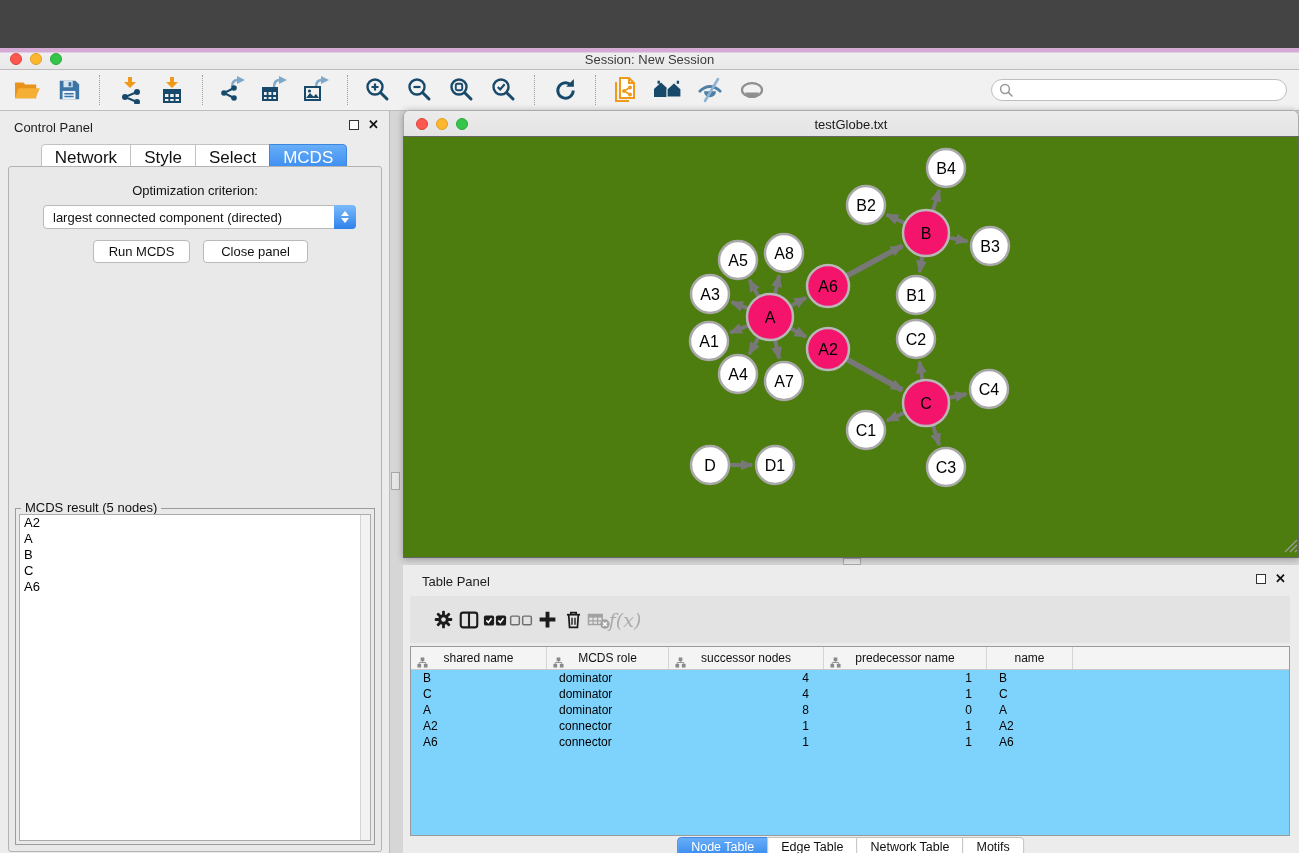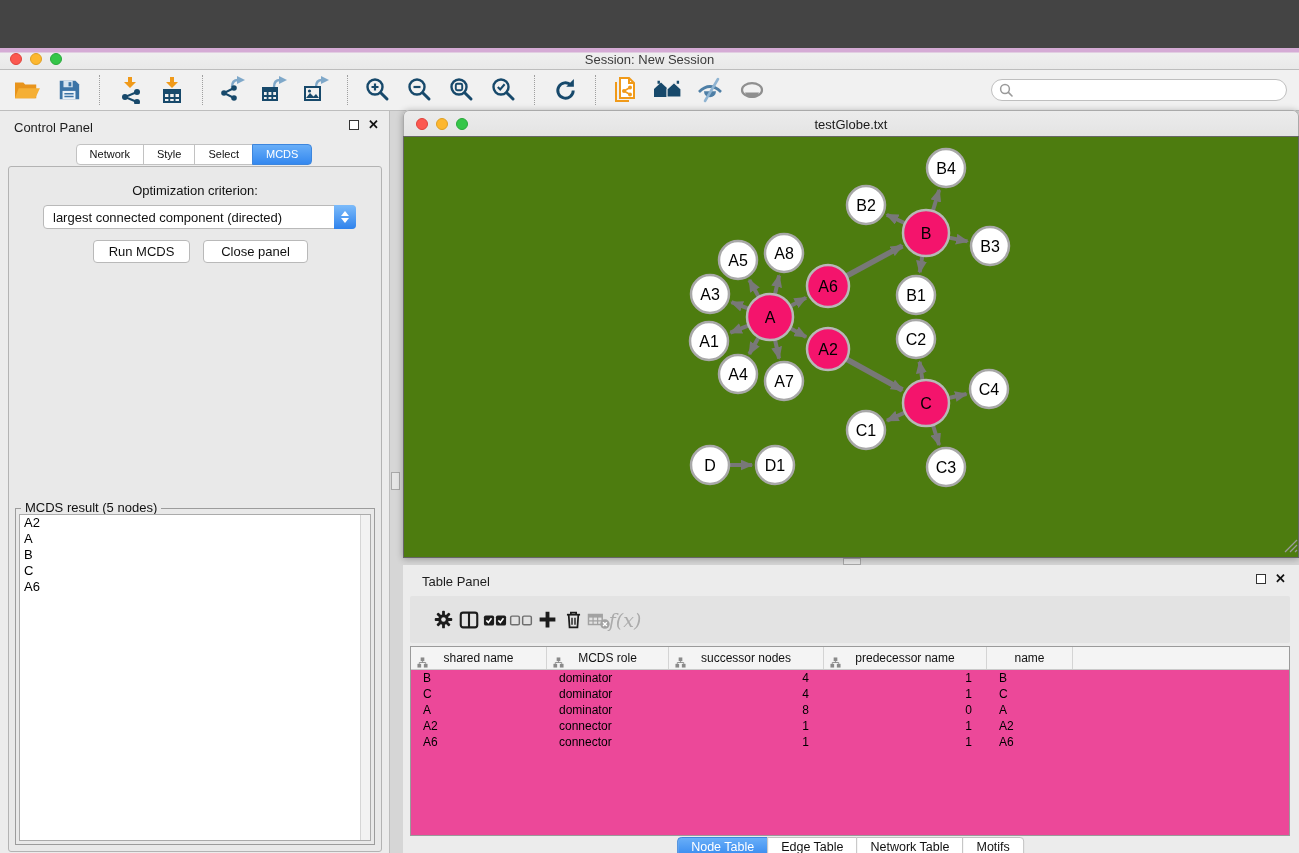--- a/index.html
+++ b/index.html
@@ -48,21 +48,21 @@
   .control-panel {
     left:0; top:63px; width:390px; height:749px; background:#ECECEC;
     border-right:1px solid #bdbdbd;
   }
   .panel-title { font-size:13px; color:#1d1d1d; }
   .panel-ctrls { display:flex; align-items:center; gap:9px; }
   .float-btn { width:10px; height:10px; border:1.5px solid #333; background:#fff; }
   .close-btn { font-size:13px; font-weight:bold; color:#111; line-height:10px; }
   .cp-tabs { top:33px; left:0; right:0; display:flex; justify-content:center; }
   .seg-tab {
-    padding:3px 13px 4px; font-size:11px; color:#111; background:#fff;
+    padding:3px 13px 4px; font-size:17px; color:#111; background:#fff;
     border:1px solid #c2c2c2; margin-left:-1px; white-space:nowrap;
   }
   .seg-tab:first-child { border-radius:4px 0 0 4px; }
   .seg-tab:last-child { border-radius:0 4px 4px 0; }
   .seg-tab.active {
     background:linear-gradient(#68AEF8,#3488EF); color:#fff; border-color:#3d86dd;
   }
   .cp-content {
     left:8px; top:55px; width:374px; height:686px; background:#E9E9E9;
     border:1px solid #b3b3b3; border-radius:3px;
@@ -124,21 +124,21 @@
 
   
   .table-panel { left:403px; top:517px; width:896px; height:300px; background:#ECECEC; }
   .tp-toolbar {
     left:7px; top:31px; width:880px; height:47px; background:#E3E3E3; border-radius:2px;
     display:flex; align-items:center; padding-left:20px; 
   }
   .tp-icon { width:26px; height:26px; display:flex; align-items:center; justify-content:center; }
   .fx-label { font-family:"DejaVu Serif",serif; font-style:italic; color:#ABABAB; font-size:19px; }
   .tp-table {
-    left:7px; top:81px; width:880px; height:190px; background:#ec4899;
+    left:7px; top:81px; width:880px; height:190px; background:#7dd3fc;
     border:1px solid #9a9a9a; overflow:hidden;
   }
   .tbl-header { display:flex; height:23px; background:#F4F4F4; border-bottom:1px solid #c9c9c9; }
   .th {
     position:relative; font-size:12px; color:#111; text-align:center; line-height:22px;
     border-right:1px solid #d4d4d4; flex:none;
   }
   .th .col-icon { position:absolute; left:6px; top:6px; }
   .tbl-row { display:flex; height:16px; }
   .td { font-size:12px; color:#000; line-height:16px; flex:none; white-space:nowrap; }

